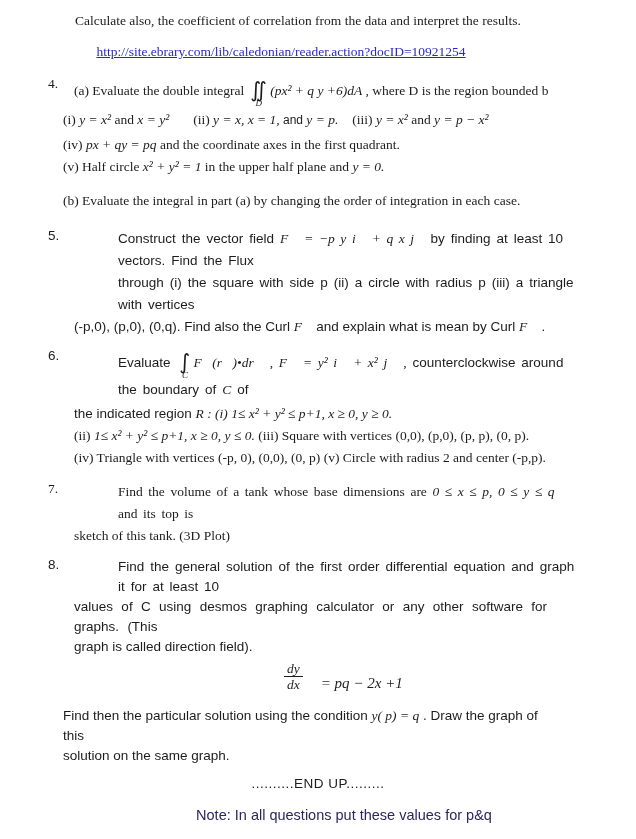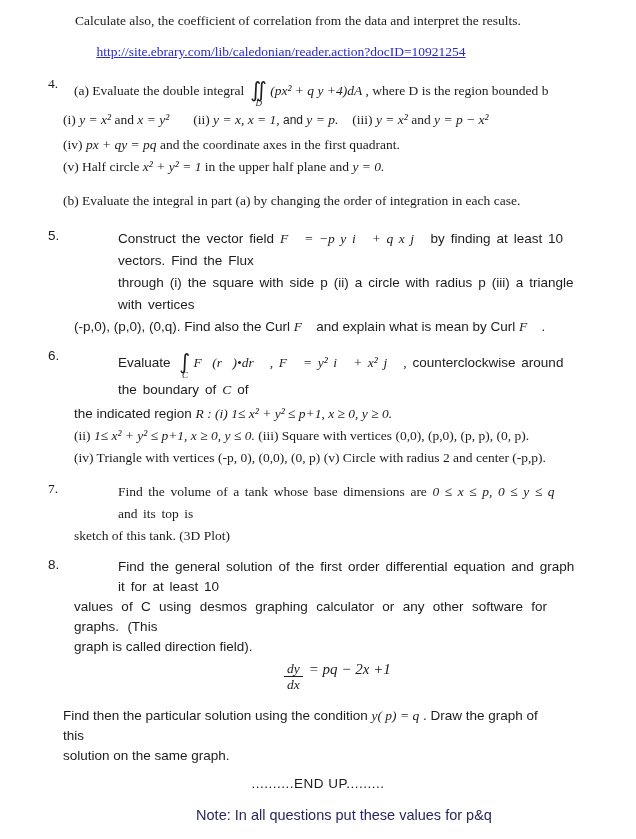--- a/index.html
+++ b/index.html
@@ -24,21 +24,21 @@
   .link-row{width:636px;text-align:center;box-sizing:border-box;padding-right:74px;}
   .link{color:#2929c8;text-decoration:underline;cursor:pointer;}
   .item{display:flex;margin-left:48px;padding-right:44px;}
   .inum{flex:0 0 26px;}
   .icontent{flex:1 1 auto;}
   .subshift{margin-left:-11px;}
   .intlim{display:inline-block;text-align:center;vertical-align:-11px;margin:0 3px;}
   .intlim .sym{display:block;font-family:"DejaVu Sans", sans-serif;font-style:normal;font-size:21px;line-height:20px;}
   .intlim .lim{display:block;font-family:"Liberation Serif", serif;font-style:italic;font-size:9px;line-height:7px;}
   .bigrow{padding-top:4px;padding-bottom:2px;}
-  .eq-row{display:flex;align-items:flex-start;margin-left:284px;margin-top:4px;margin-bottom:2px;}
+  .eq-row{display:flex;align-items:flex-end;margin-left:284px;margin-top:4px;margin-bottom:2px;gap:12px;}
   .frac{display:inline-block;text-align:center;font-style:italic;font-size:13.5px;line-height:15px;}
   .frac .fnum{display:block;border-bottom:1.2px solid #1c1c1c;padding:0 3px;}
   .frac .fden{display:block;padding:0 3px;}
   .eq-rhs{font-style:italic;font-size:15px;margin-left:6px;}
   .endup{width:636px;text-align:center;box-sizing:border-box;font-family:"Liberation Sans",sans-serif;letter-spacing:0.5px;}
   .note1{width:636px;text-align:center;box-sizing:border-box;padding-left:52px;font-family:"Liberation Sans",sans-serif;font-size:14.5px;color:#28285e;}
   .gap1{display:inline-block;width:24px;}
   .gap2{display:inline-block;width:14px;}
   .mt12{margin-top:12px;} .mt14{margin-top:14px;} .mt16{margin-top:16px;}
   .mt10{margin-top:10px;} .mt3{margin-top:3px;}
@@ -53,21 +53,21 @@
   </div>
 
   <div class="link-row mt12">
     <a class="link serif">http://site.ebrary.com/lib/caledonian/reader.action?docID=10921254</a>
   </div>
 
   <div class="item mt16">
     <div class="inum serif">4.</div>
     <div class="icontent">
       <div class="line bigrow">
-        <span class="serif">(a) Evaluate the double integral </span><span class="intlim"><span class="sym">∬</span><span class="lim">D</span></span><span class="m">(px² + q y +4)dA</span><span class="serif"> , where D is the region bounded b</span>
+        <span class="serif">(a) Evaluate the double integral </span><span class="intlim"><span class="sym">∬</span><span class="lim">D</span></span><span class="m">(px² + q y +6)dA</span><span class="serif"> , where D is the region bounded b</span>
       </div>
       <div class="line subshift">
         <span class="serif">(i) </span><span class="m">y = x²</span><span class="serif"> and </span><span class="m">x = y²</span><span class="gap1"></span><span class="serif">(ii) </span><span class="m">y = x,  x = 1,</span><span class="sans" style="font-size:12px;"> and </span><span class="m">y = p.</span><span class="gap2"></span><span class="serif">(iii) </span><span class="m">y = x²</span><span class="serif"> and </span><span class="m">y = p − x²</span>
       </div>
       <div class="line subshift mt3">
         <span class="serif">(iv) </span><span class="m">px + qy = pq</span><span class="serif"> and the coordinate axes in the first quadrant.</span>
       </div>
       <div class="line subshift">
         <span class="serif">(v) Half circle </span><span class="m">x² + y² = 1</span><span class="serif"> in the upper half plane and </span><span class="m">y = 0.</span>
       </div>

